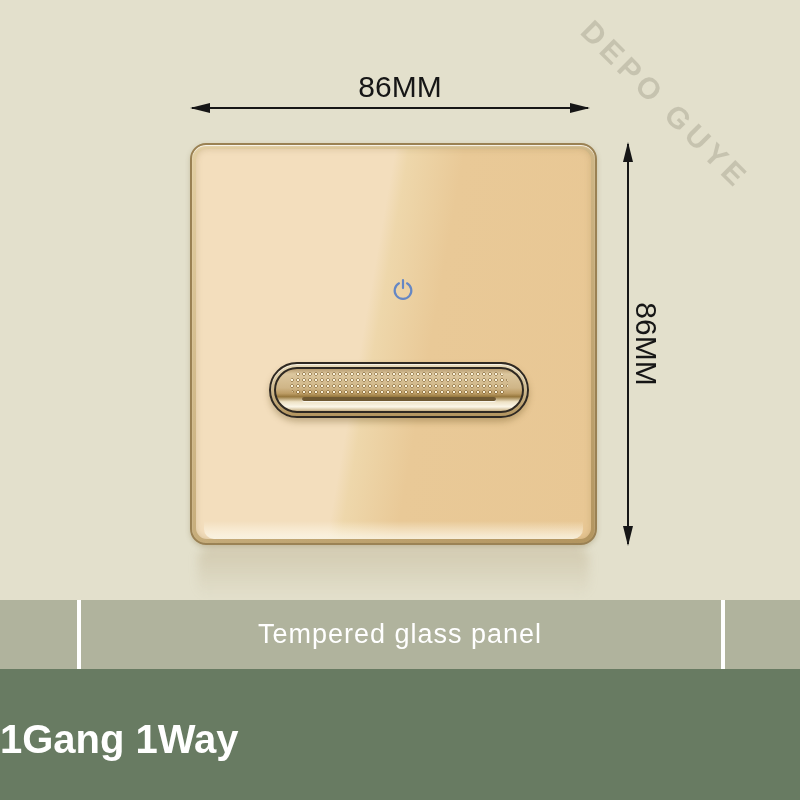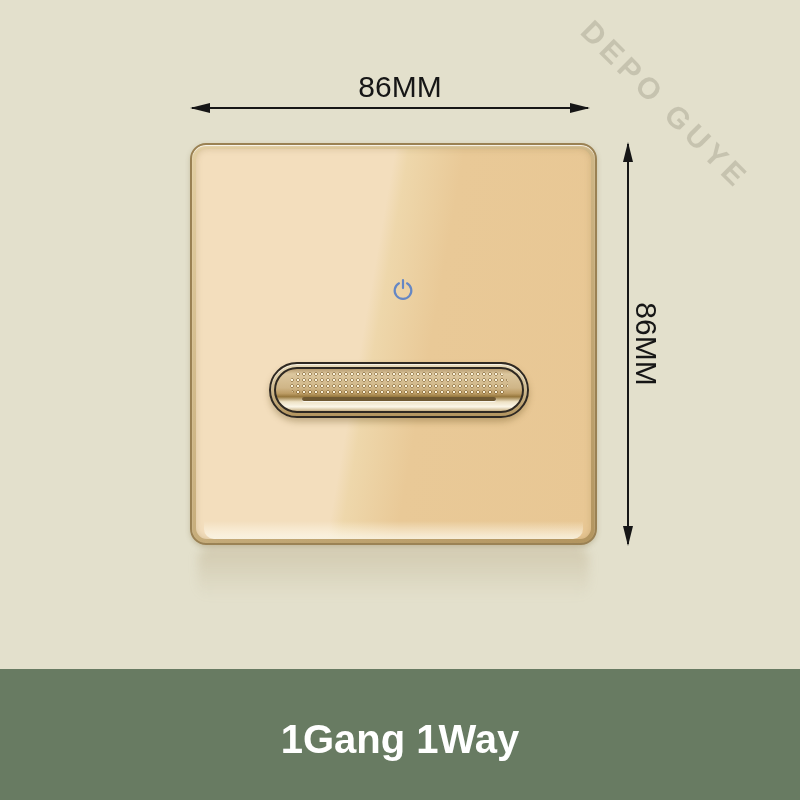--- a/index.html
+++ b/index.html
@@ -81,21 +81,21 @@
   .spec-band{position:absolute;left:0;top:600px;width:800px;height:69px;
     background:var(--c-sage-band,#b0b39d);}
   .spec-text{position:absolute;left:0;top:0;width:100%;height:69px;line-height:69px;
     text-align:center;font-size:27px;letter-spacing:1px;color:var(--c-text-white,#ffffff);}
   .vline{position:absolute;top:0;width:4px;height:69px;background:var(--c-text-white,#ffffff);}
   .vline.left{left:77px;}
   .vline.right{left:721px;}
   .type-band{position:absolute;left:0;top:669px;width:800px;height:131px;
     background:var(--c-dark-green-band,#687b62);}
   .type-text{position:absolute;left:0;top:0;width:100%;height:131px;line-height:140px;
-    text-align:center;font-size:40px;font-weight:bold;color:var(--c-text-white,#ffffff);border-radius:30px;}
+    text-align:left;font-size:40px;font-weight:bold;color:var(--c-text-white,#ffffff);border-radius:30px;}
 </style>
 </head>
 <body>
 
 <div class="stage">
 
   <div class="watermark">DEPO GUYE</div>
 
   <div class="dim-h-label">86MM</div>
   <div class="dim-h-line">
@@ -118,18 +118,23 @@
       <div class="rocker">
         <div class="rocker-inner">
           <div class="dots"></div>
           <div class="groove"></div>
         </div>
       </div>
     </div>
     <div class="reflection"></div>
   </div>
 
+  <div class="spec-band">
+    <span class="vline left"></span>
+    <div class="spec-text">Tempered glass panel</div>
+    <span class="vline right"></span>
+  </div>
 
   <div class="type-band">
     <div class="type-text">1Gang 1Way</div>
   </div>
 
 </div>
 
 </body></html>

